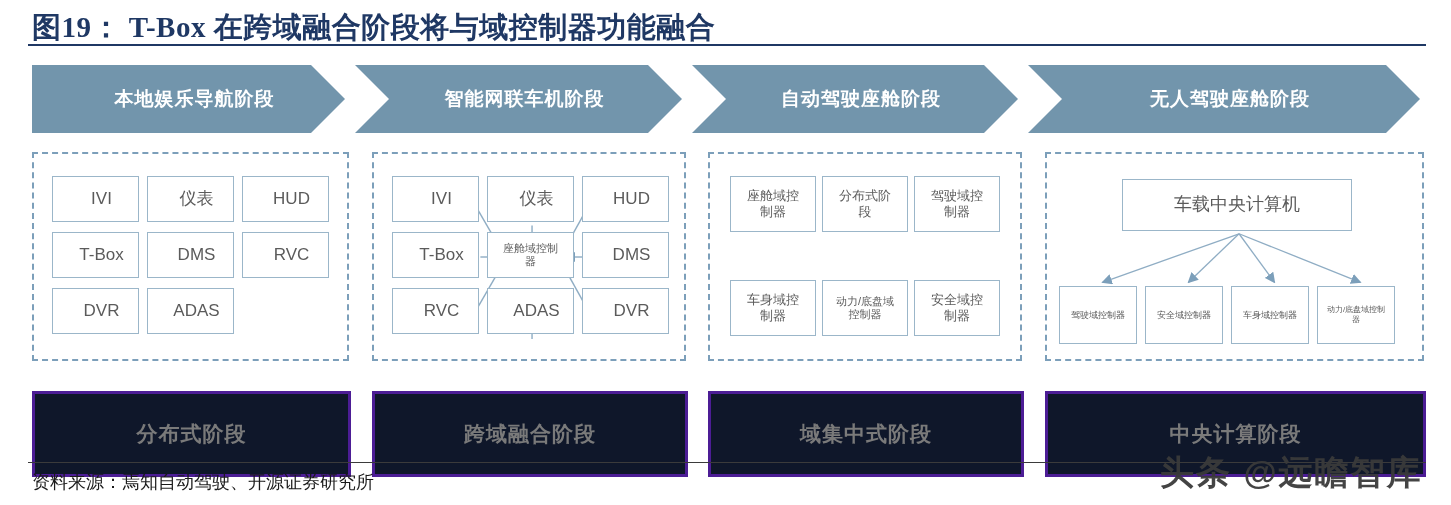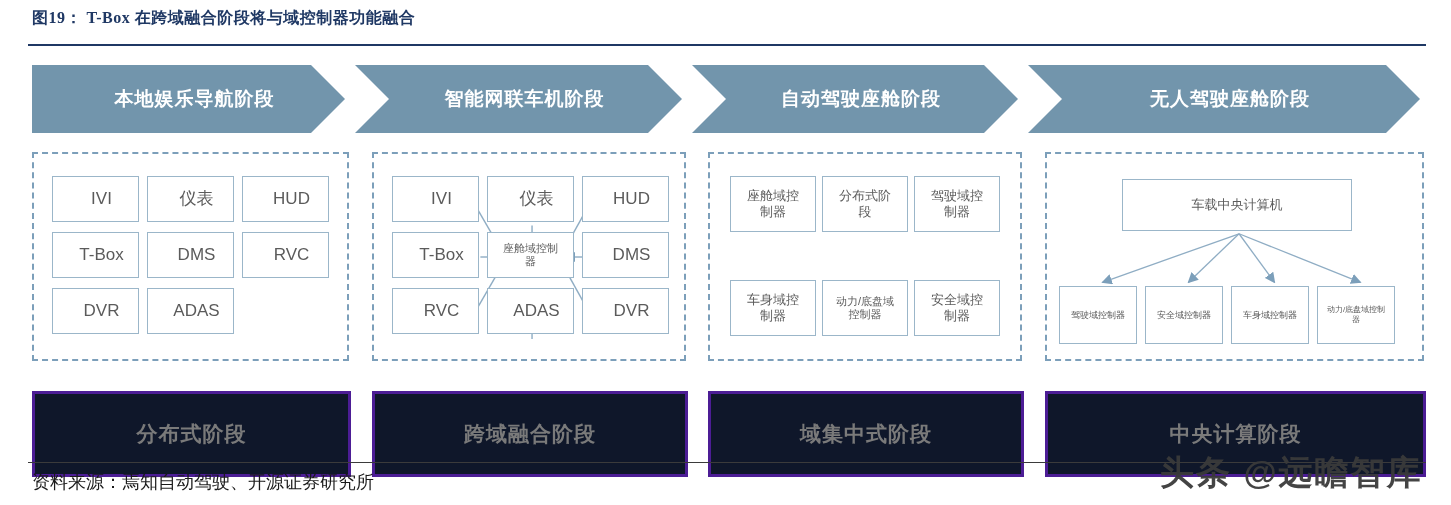--- a/index.html
+++ b/index.html
@@ -8,21 +8,21 @@
     background:#ffffff;
     font-family:"Liberation Sans","DejaVu Sans",sans-serif;
     position:relative;overflow:hidden;
   }
   .page{position:absolute;inset:0;}
 
   
   .title{
     position:absolute;left:32px;top:8px;
     font-family:"Liberation Serif","DejaVu Serif",serif;
-    font-size:16px;font-weight:bold;color:#1f3864;
+    font-size:29px;font-weight:bold;color:#1f3864;
     letter-spacing:0.5px;white-space:nowrap;
   }
   .title-rule{
     position:absolute;left:28px;top:44px;width:1398px;height:2px;
     background:#1f3864;
   }
 
   
   .chev{
     position:absolute;top:65px;height:68px;
@@ -182,21 +182,21 @@
           <path d="M0,0 L8,4 L0,8 z" fill="#7c9fba"></path>
         </marker>
       </defs>
       <g stroke="#8fadc4" stroke-width="1.3" fill="none" marker-end="url(#ah2)">
         <line x1="190" y1="78" x2="55" y2="126"></line>
         <line x1="190" y1="78" x2="140" y2="126"></line>
         <line x1="190" y1="78" x2="225" y2="126"></line>
         <line x1="190" y1="78" x2="310" y2="126"></line>
       </g>
     </svg>
-    <div class="box md p4-top" style="font-size:13px;">车载中央计算机</div>
+    <div class="box md p4-top" style="font-size:18px;">车载中央计算机</div>
     <div class="box xs p4bot p4-b1" style="padding:0 6px;">驾驶域控制器</div>
     <div class="box xs p4bot p4-b2" style="padding:0 6px;">安全域控制器</div>
     <div class="box xs p4bot p4-b3" style="padding:0 6px;">车身域控制器</div>
     <div class="box xs p4bot p4-b4" style="padding:0 5px;font-size:8px;">动力/底盘域控制器</div>
   </div>
 
   <div class="stage s1">
     <span>分布式阶段</span>
   </div>
   <div class="stage s2">

